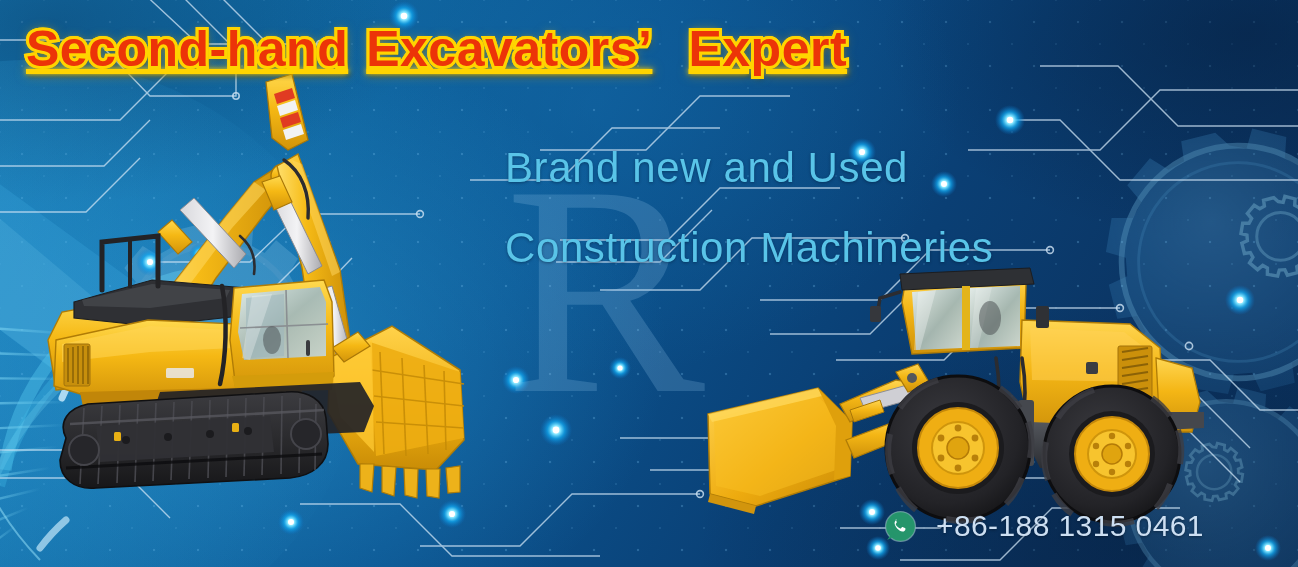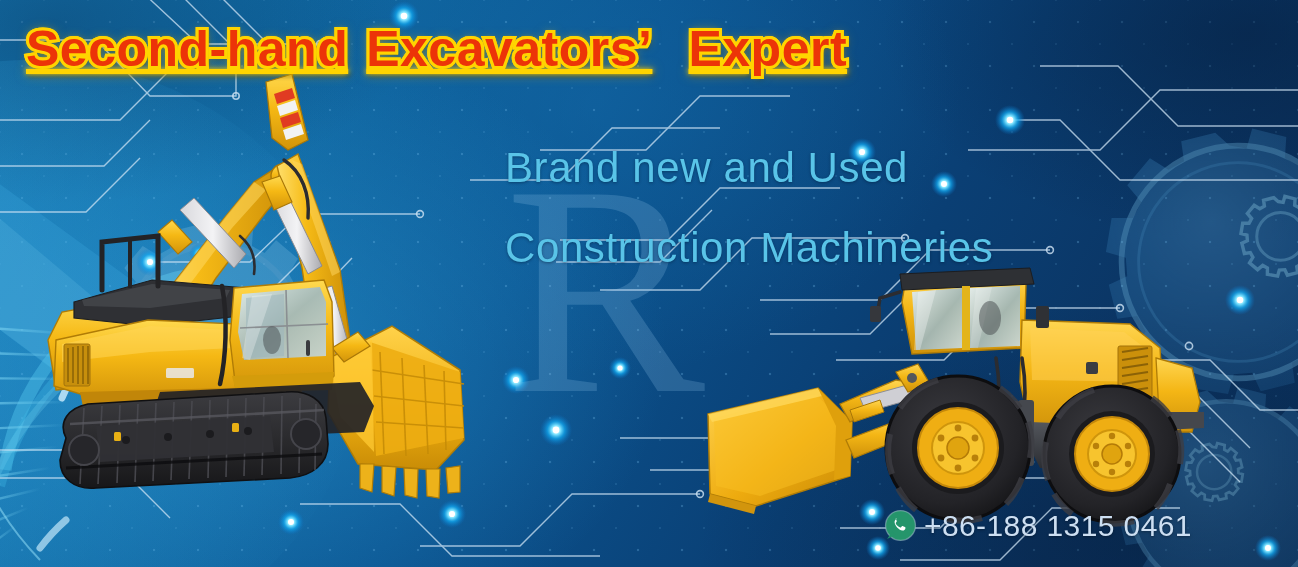--- a/index.html
+++ b/index.html
@@ -68,21 +68,21 @@
     white-space:nowrap;
     text-shadow:0 1px 3px rgba(2,25,50,.45);
     z-index:22;
   }
   #sub1 { left:505px; top:144px; }
   #sub2 { left:505px; top:224px; }
 
   
   #phone-block {
     position:absolute; left:884px; top:509px;
-    display:flex; align-items:flex-start; gap:7px;
+    display:flex; align-items:flex-end; gap:19px;
     z-index:42;
   }
   #phone-number {
     font-size:30px;
     color:#cddff2;
     letter-spacing:.4px;
     white-space:nowrap;
     text-shadow:0 1px 3px rgba(0,0,0,.35);
   }
   .wa-icon { width:33px; height:33px; display:block; }

